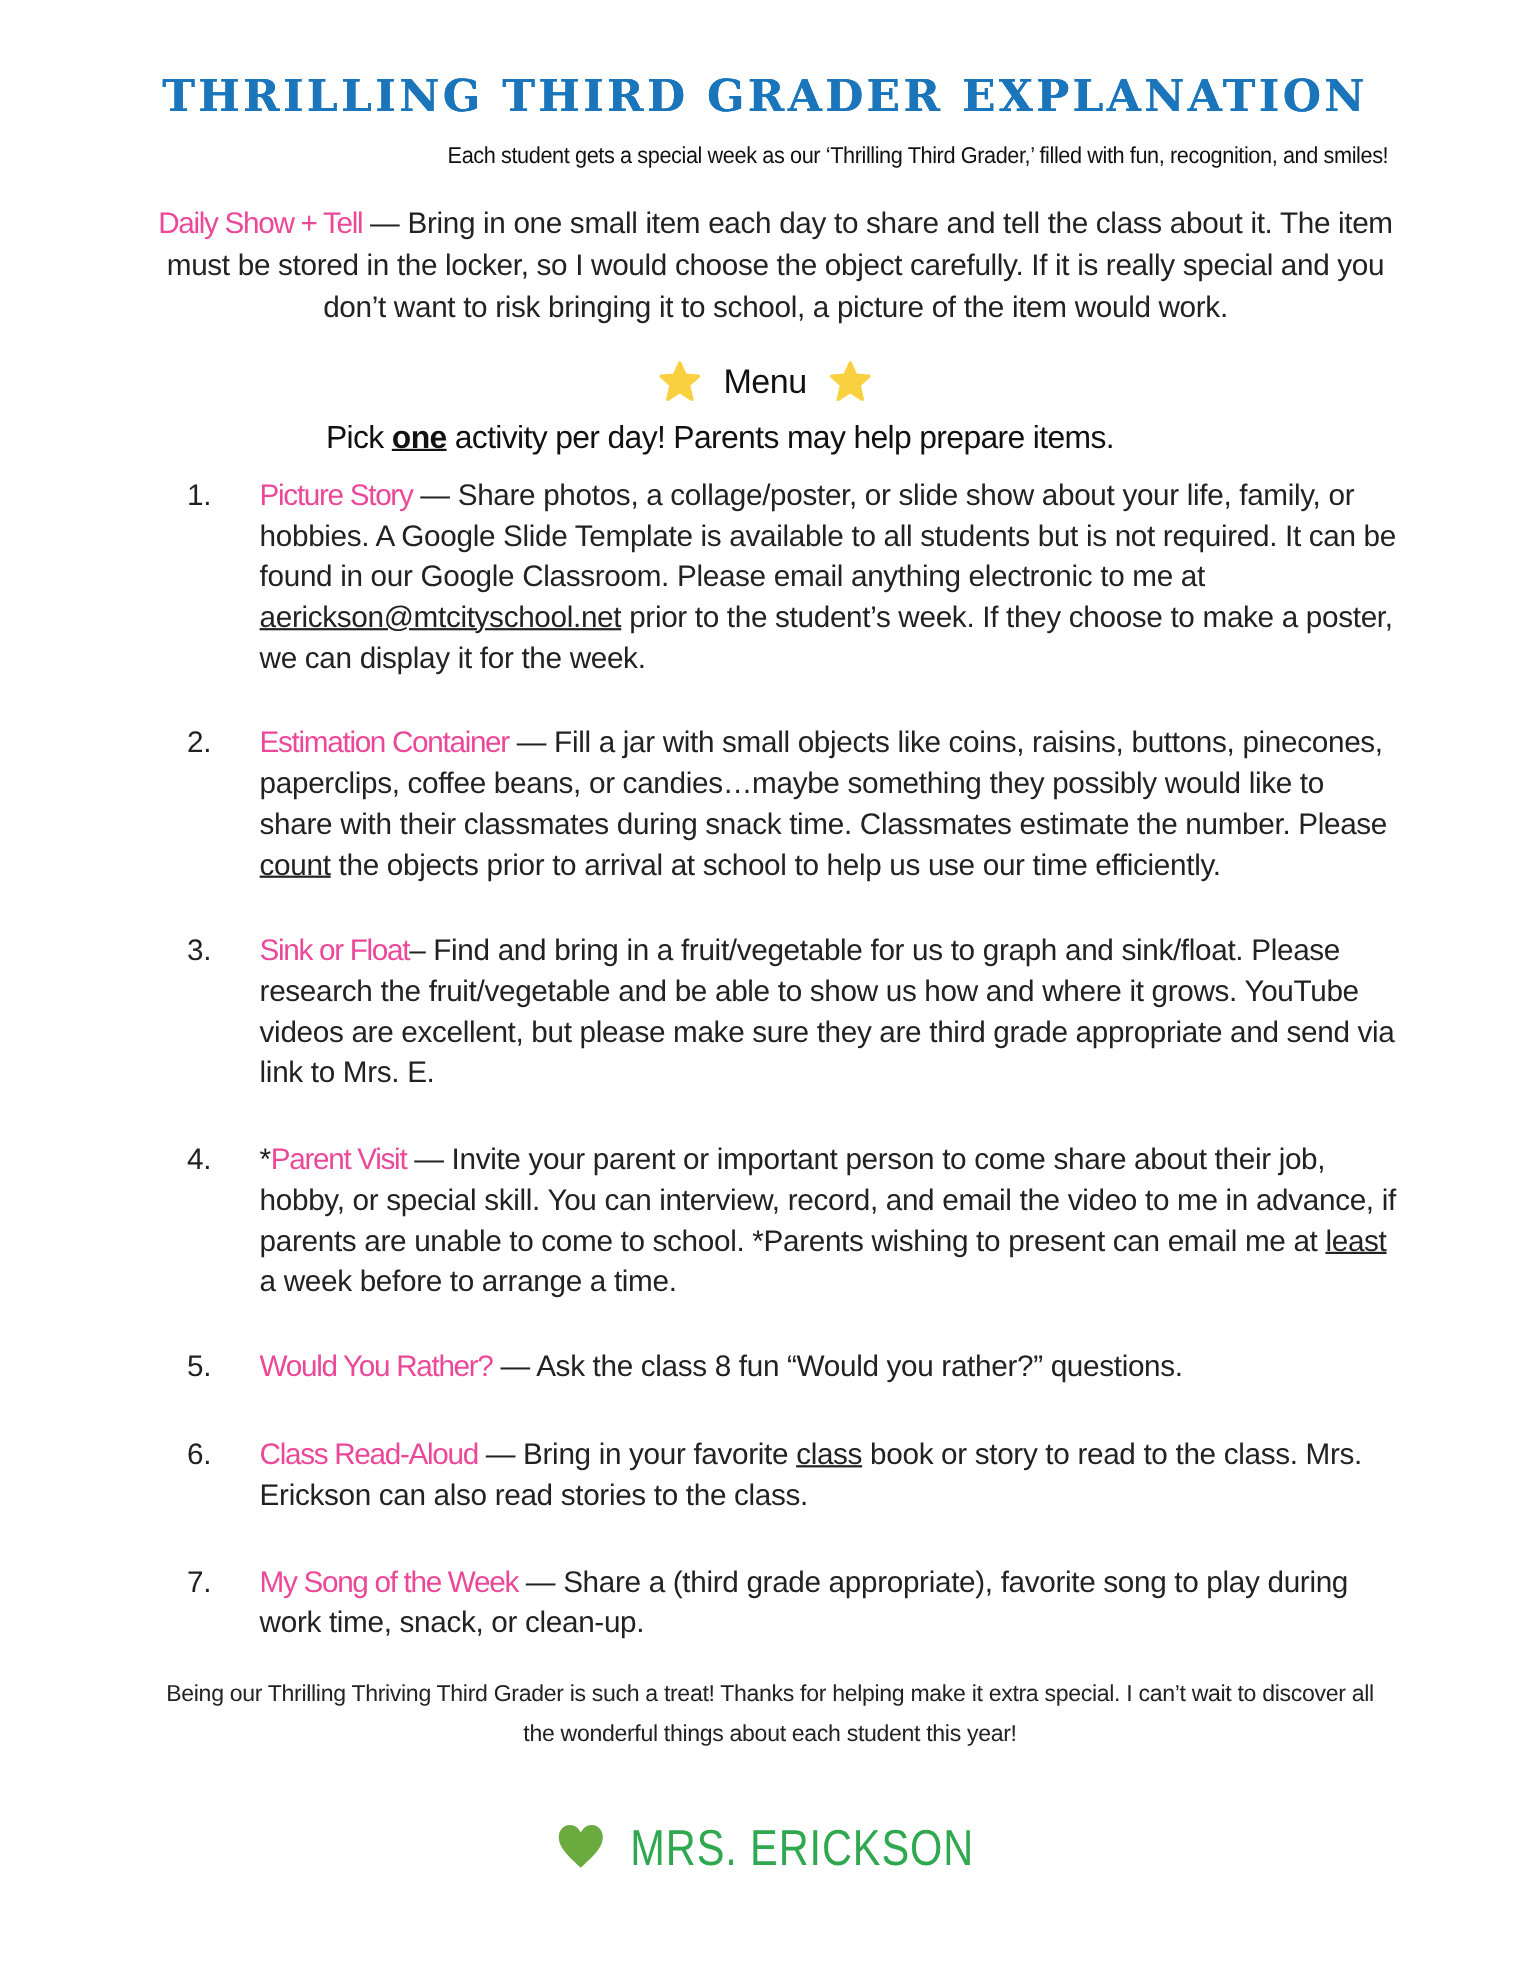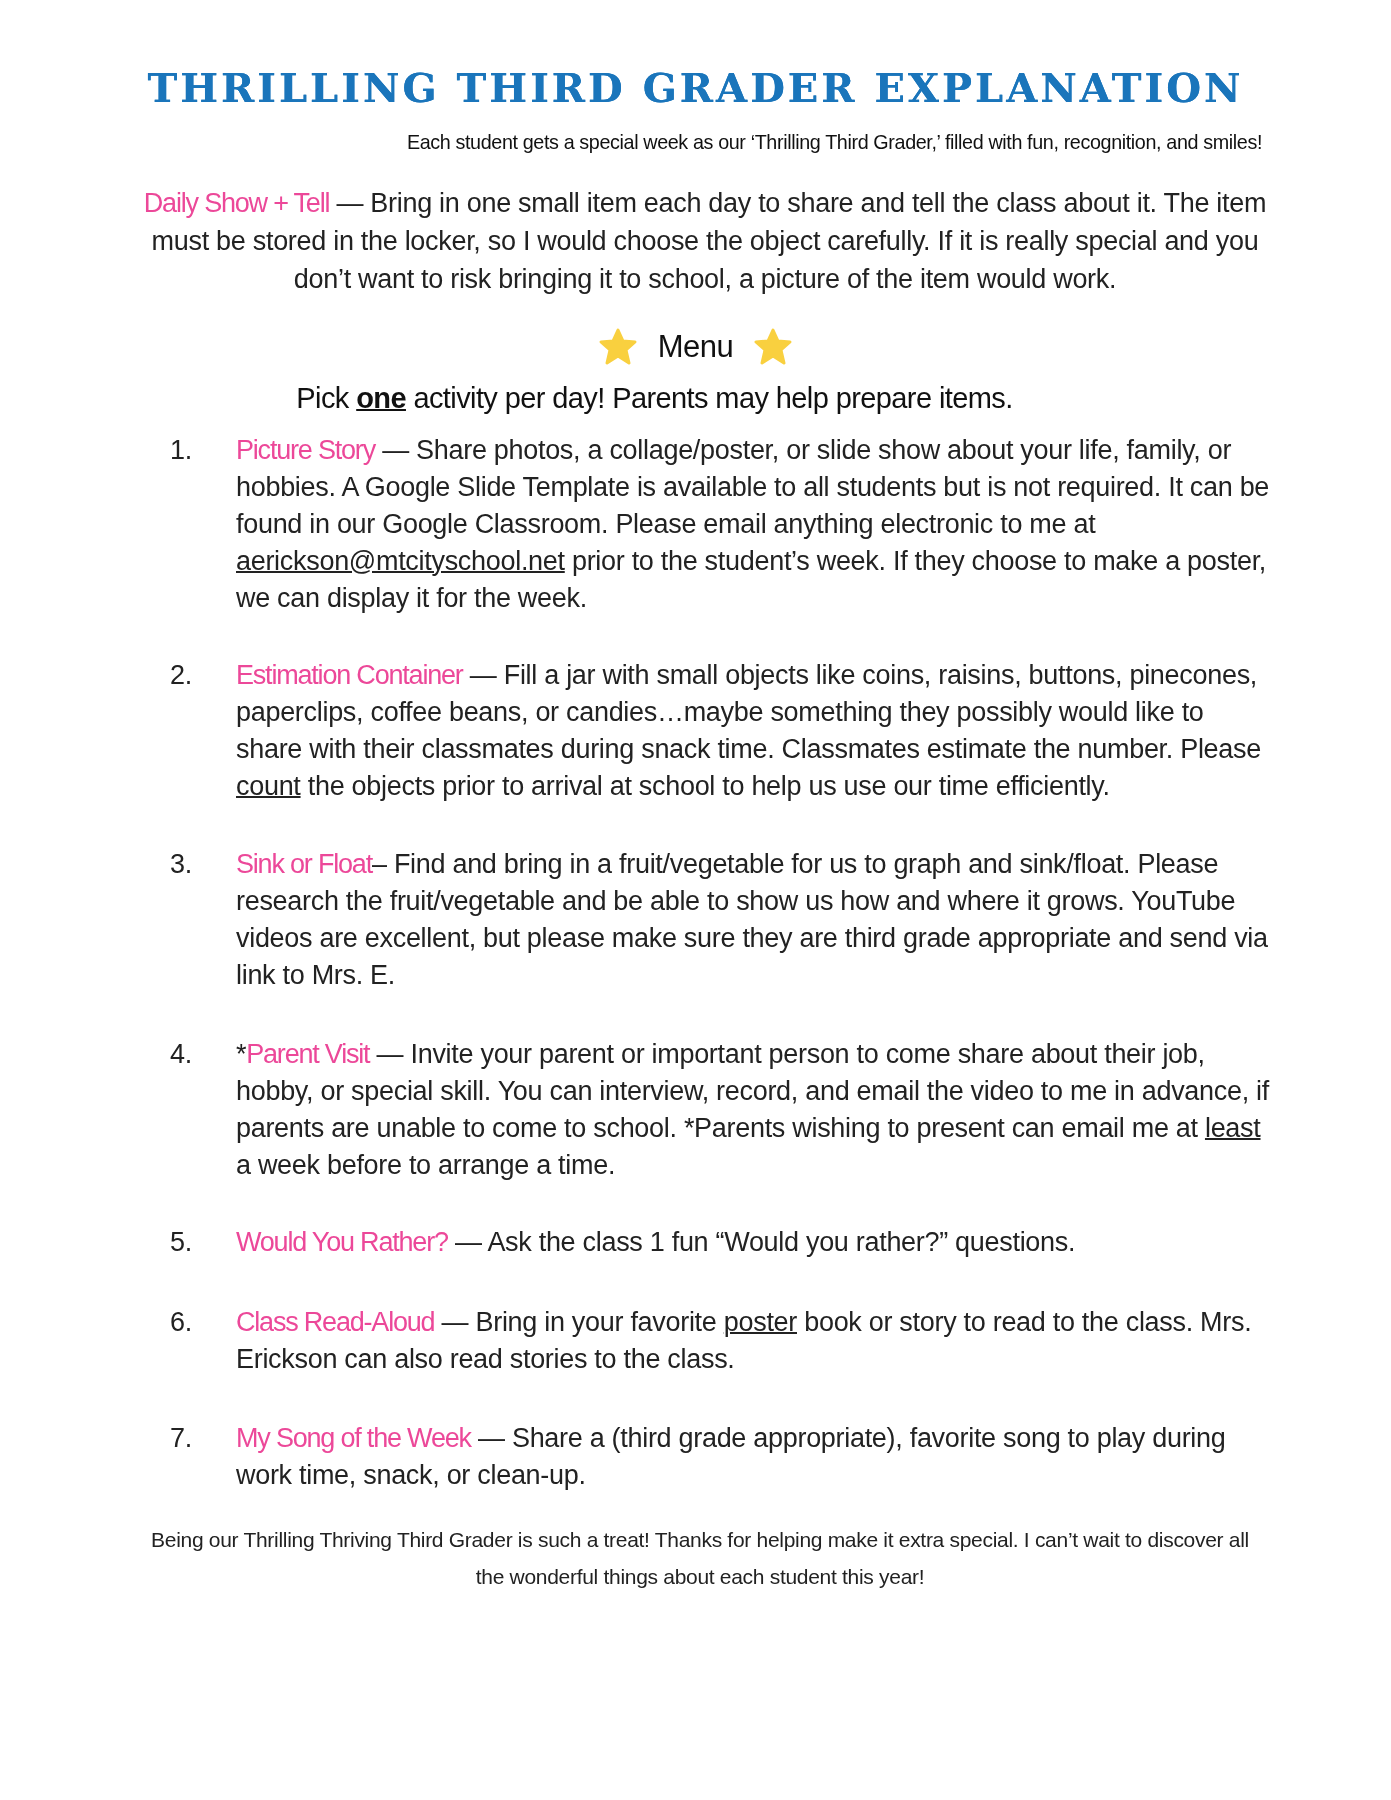--- a/index.html
+++ b/index.html
@@ -216,36 +216,42 @@
     <div class="item" style="top:1036px">
       <span class="num">4.</span>
       <div class="body">
         <span>*</span><span class="hl">Parent Visit</span><span> — Invite your parent or important person to come share about their job, hobby, or special skill. You can interview, record, and email the video to me in advance, if parents are unable to come to school. *Parents wishing to present can email me at </span><u>least</u><span> a week before to arrange a time.</span>
       </div>
     </div>
 
     <div class="item" style="top:1224px">
       <span class="num">5.</span>
       <div class="body">
-        <span class="hl">Would You Rather?</span><span> — Ask the class 1 fun “Would you rather?” questions.</span>
+        <span class="hl">Would You Rather?</span><span> — Ask the class 8 fun “Would you rather?” questions.</span>
       </div>
     </div>
 
     <div class="item" style="top:1304px">
       <span class="num">6.</span>
       <div class="body">
-        <span class="hl">Class Read-Aloud</span><span> — Bring in your favorite </span><u>poster</u><span> book or story to read to the class. Mrs. Erickson can also read stories to the class.</span>
+        <span class="hl">Class Read-Aloud</span><span> — Bring in your favorite </span><u>class</u><span> book or story to read to the class. Mrs. Erickson can also read stories to the class.</span>
       </div>
     </div>
 
     <div class="item" style="top:1420px">
       <span class="num">7.</span>
       <div class="body">
         <span class="hl">My Song of the Week</span><span> — Share a (third grade appropriate), favorite song to play during work time, snack, or clean-up.</span>
       </div>
     </div>
 
   </div>
 
   <div class="closing">Being our Thrilling Thriving Third Grader is such a treat! Thanks for helping make it extra special. I can’t wait to discover all the wonderful things about each student this year!</div>
 
+  <div class="signature">
+    <svg class="heart" viewBox="0 0 46 46">
+      <path d="M23 42 C14 33 3 25 3 14 C3 7 8 3 13 3 C18 3 21 6 23 10 C25 6 28 3 33 3 C38 3 43 7 43 14 C43 25 32 33 23 42 Z" fill="#6aaa3f"></path>
+    </svg>
+    <span class="name">MRS. ERICKSON</span>
+  </div>
 
 </div>
 
 </body></html>

